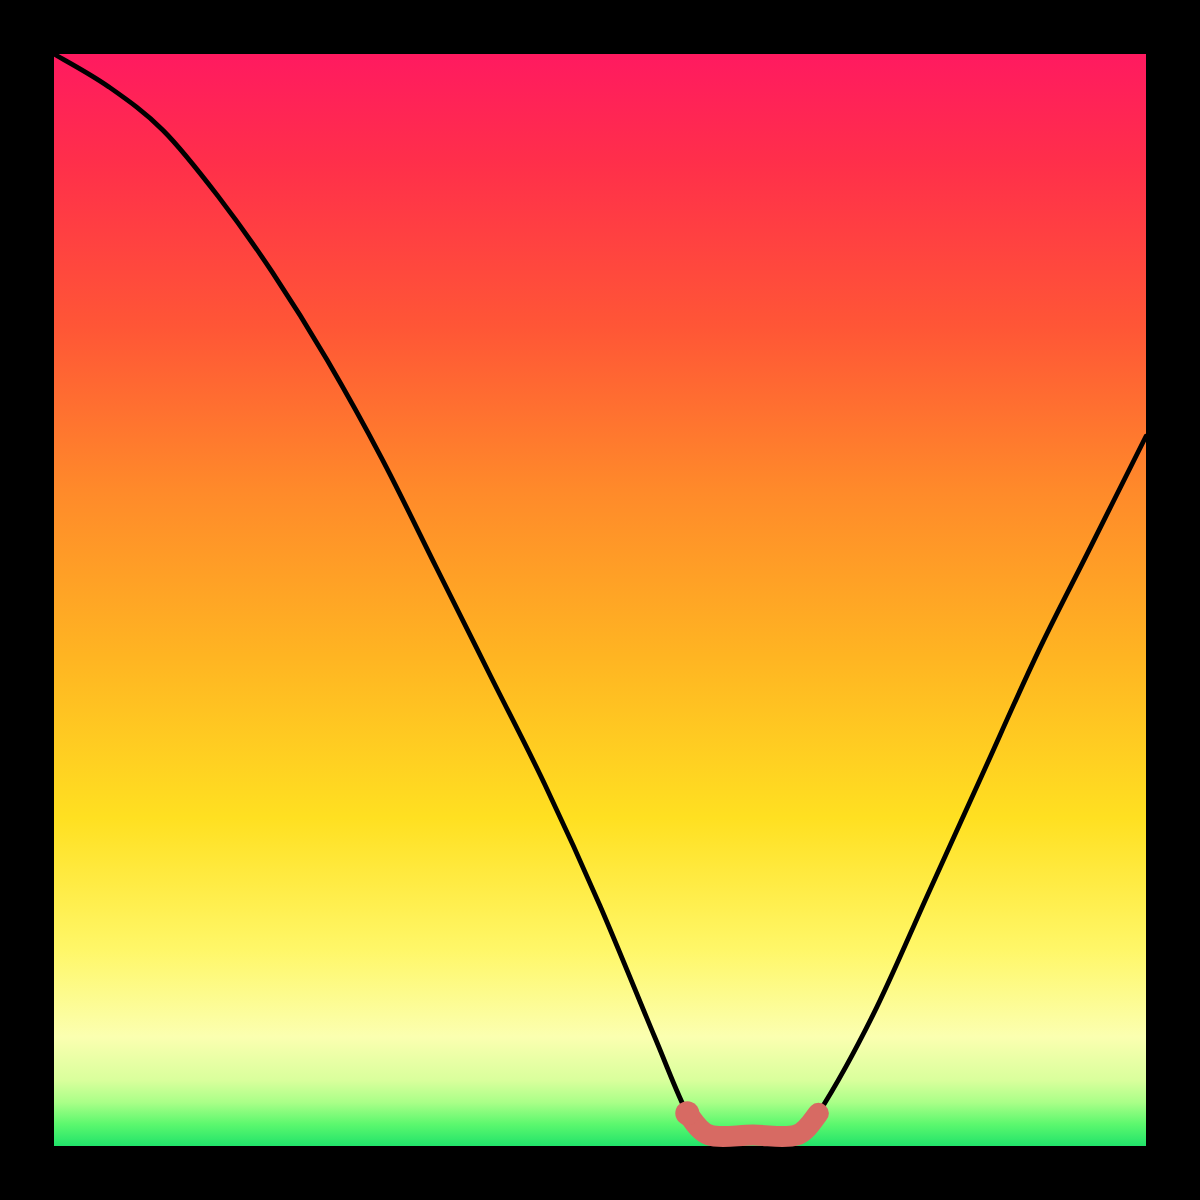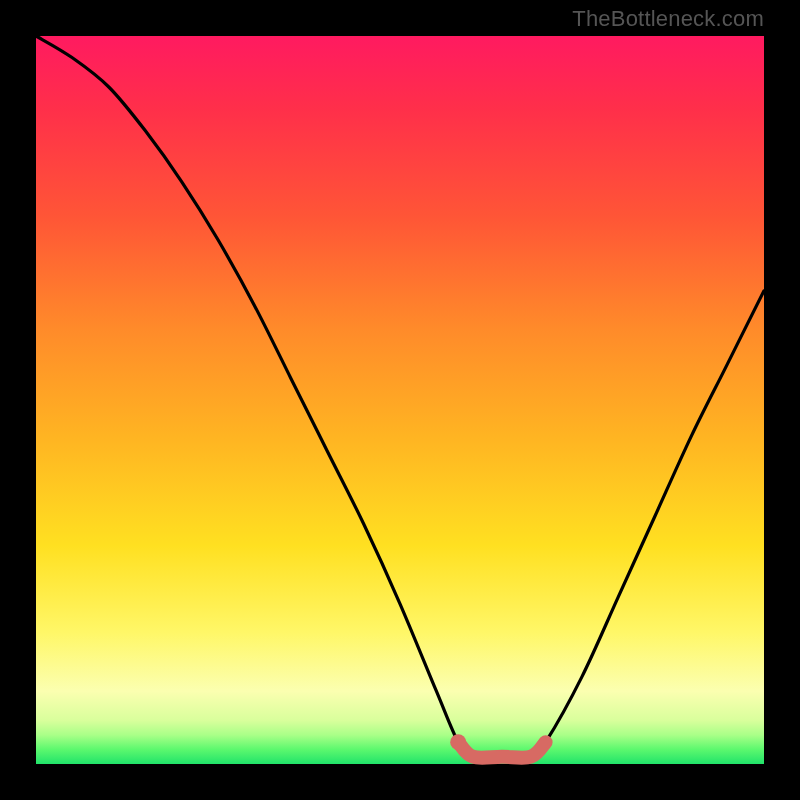--- a/index.html
+++ b/index.html
@@ -59,21 +59,20 @@
     width: 728px;
     height: 728px;
     overflow: visible;
   }
 </style>
 </head>
 <body>
 
 <div class="frame">
 
-  <div class="watermark">TheBottleneck.com</div>
 
   <div class="plot-area">
     <svg class="curves" viewBox="0 0 728 728" preserveAspectRatio="none">
 
       <path fill="none" stroke="#000" stroke-width="3.2" stroke-linecap="round" d="M 0.0 0.0 C 6.1 3.6, 24.3 13.3, 36.4 21.8 C 48.5 30.3, 60.7 38.8, 72.8 51.0 C 84.9 63.1, 97.1 78.9, 109.2 94.6 C 121.3 110.4, 133.5 127.4, 145.6 145.6 C 157.7 163.8, 169.9 183.2, 182.0 203.8 C 194.1 224.5, 206.3 246.3, 218.4 269.4 C 230.5 292.4, 242.7 317.9, 254.8 342.2 C 266.9 366.4, 279.1 390.7, 291.2 415.0 C 303.3 439.2, 315.5 462.3, 327.6 487.8 C 339.7 513.2, 351.9 539.9, 364.0 567.8 C 376.1 595.7, 390.7 632.1, 400.4 655.2 C 410.1 678.3, 416.2 695.2, 422.2 706.2 C 428.3 717.1, 429.5 718.3, 436.8 720.7 C 444.1 723.1, 456.2 720.7, 465.9 720.7 C 475.6 720.7, 487.8 723.1, 495.0 720.7 C 502.3 718.3, 501.1 719.5, 509.6 706.2 C 518.1 692.8, 533.9 664.9, 546.0 640.6 C 558.1 616.4, 570.3 587.3, 582.4 560.6 C 594.5 533.9, 606.7 507.2, 618.8 480.5 C 630.9 453.8, 643.1 425.9, 655.2 400.4 C 667.3 374.9, 679.5 351.9, 691.6 327.6 C 703.7 303.3, 721.9 266.9, 728.0 254.8" id="curve-path"></path>
 
       <path fill="none" stroke="#d76a63" stroke-width="14" stroke-linecap="round" d="M 422.2 706.2 C 424.7 708.6, 429.5 718.3, 436.8 720.7 C 444.1 723.1, 456.2 720.7, 465.9 720.7 C 475.6 720.7, 487.8 723.1, 495.0 720.7 C 502.3 718.3, 507.2 708.6, 509.6 706.2" id="highlight-path"></path>
 
       <circle r="8" fill="#d76a63" id="highlight-dot" cx="422.2" cy="706.2"></circle>
     </svg>

